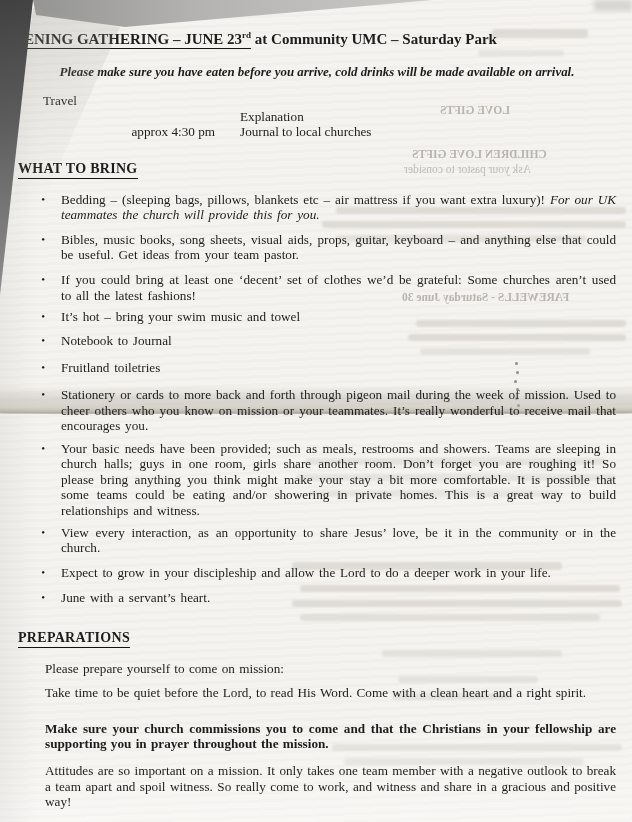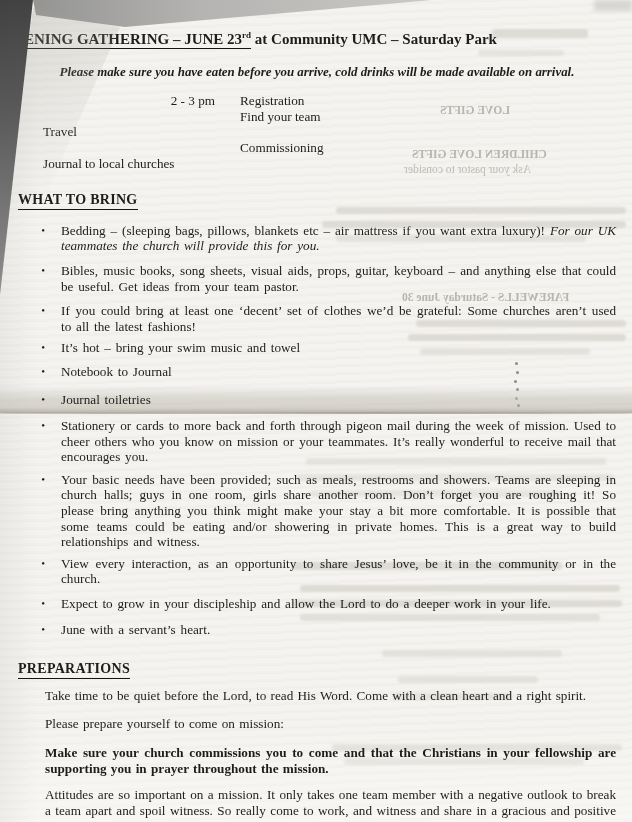--- a/index.html
+++ b/index.html
@@ -107,35 +107,28 @@
 <div class="content">
 
   <div class="title">
     <span class="u"><span>ENING GATHERING – JUNE 23</span><sup>rd</sup></span><span> at Community UMC – Saturday Park</span>
   </div>
 
   <div class="intro">Please make sure you have eaten before you arrive, cold drinks will be made available on arrival.</div>
 
   <div class="schedule">
     <div class="sched-row">
-      <div class="sched-time">2 - 3 pm</div>
-      <div class="sched-act">Registration</div>
-    </div>
-    <div class="sched-row">
-      <div class="sched-time"></div>
-      <div class="sched-act">Find your team</div>
-    </div>
-    <div class="sched-row">
       <div class="sched-act">Travel</div>
     </div>
     <div class="sched-row">
       <div class="sched-time"></div>
-      <div class="sched-act">Commissioning</div>
+      <div class="sched-act">Explanation</div>
     </div>
     <div class="sched-row">
+      <div class="sched-time">approx 4:30 pm</div>
       <div class="sched-act">Journal to local churches</div>
     </div>
   </div>
 
   <div class="sect-head">WHAT TO BRING</div>
 
   <div>
     <div class="bullet" style="margin-top:13px;">
       <span class="mark">•</span>
       <div class="btxt"><span>Bedding – (sleeping bags, pillows, blankets etc – air mattress if you want extra luxury)! </span><span class="it">For our UK teammates the church will provide this for you.</span></div>
@@ -151,21 +144,21 @@
     <div class="bullet" style="margin-top:6px;">
       <span class="mark">•</span>
       <div class="btxt"><span>It’s hot – bring your swim music and towel</span></div>
     </div>
     <div class="bullet" style="margin-top:8px;">
       <span class="mark">•</span>
       <div class="btxt"><span>Notebook to Journal</span></div>
     </div>
     <div class="bullet" style="margin-top:12px;">
       <span class="mark">•</span>
-      <div class="btxt"><span>Journal toiletries</span></div>
+      <div class="btxt"><span>Fruitland toiletries</span></div>
     </div>
     <div class="bullet" style="margin-top:11px;">
       <span class="mark">•</span>
       <div class="btxt"><span>Stationery or cards to more back and forth through pigeon mail during the week of mission.  Used to cheer others who you know on mission or your teammates.  It’s really wonderful to receive mail that encourages you.</span></div>
     </div>
     <div class="bullet" style="margin-top:7px;">
       <span class="mark">•</span>
       <div class="btxt"><span>Your basic needs have been provided; such as meals, restrooms and showers.  Teams are sleeping in church halls; guys in one room, girls share another room.  Don’t forget you are roughing it!  So please bring anything you think might make your stay a bit more comfortable.  It is possible that some teams could be eating and/or showering in private homes. This is a great way to build relationships and witness.</span></div>
     </div>
     <div class="bullet" style="margin-top:6px;">
@@ -177,23 +170,23 @@
       <div class="btxt"><span>Expect to grow in your discipleship and allow the Lord to do a deeper work in your life.</span></div>
     </div>
     <div class="bullet" style="margin-top:10px;">
       <span class="mark">•</span>
       <div class="btxt"><span>June with a servant’s heart.</span></div>
     </div>
   </div>
 
   <div class="sect-head" style="margin-top:24px;">PREPARATIONS</div>
 
+  <div class="para" style="margin-top:13px;">Please prepare yourself to come on mission:</div>
   <div class="para">Take time to be quiet before the Lord, to read His Word. Come with a clean heart and a right spirit.</div>
-  <div class="para" style="margin-top:13px;">Please prepare yourself to come on mission:</div>
-  <div class="para bold" style="margin-top:13px;">Make sure your church commissions you to come and that the Christians in your fellowship are supporting you in prayer throughout the mission.</div>
+  <div class="para bold" style="margin-top:20px;">Make sure your church commissions you to come and that the Christians in your fellowship are supporting you in prayer throughout the mission.</div>
   <div class="para" style="margin-top:11px;">Attitudes are so important on a mission.  It only takes one team member with a negative outlook to break a team apart and spoil witness.  So really come to work, and witness and share in a gracious and positive way!</div>
 
 </div>
 
 <div class="edge-band"></div>
 <div class="corner-shade"></div>
 <div class="corner-dark"></div>
 <div class="corner-smudge-tr"></div>
 
 </body></html>

